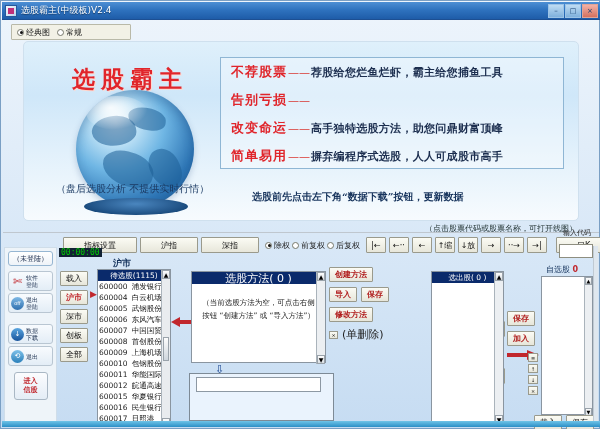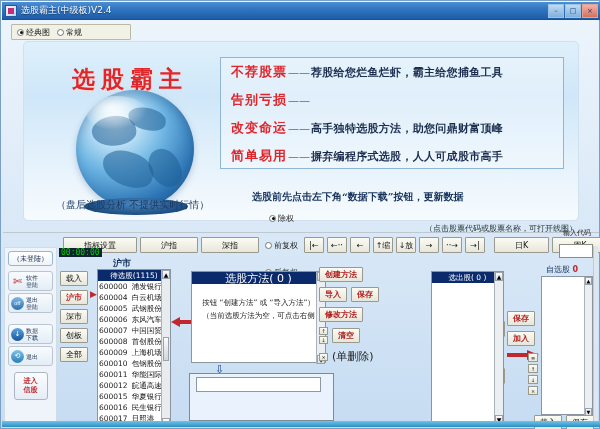--- a/index.html
+++ b/index.html
@@ -105,21 +105,21 @@
   }
   .slogan-row {
     display:flex; align-items:center; height:28px; padding-left:10px; white-space:nowrap;
     font-family:"DejaVu Serif","Liberation Serif",serif;
   }
   .slogan-key { color:#e0252b; font-size:13px; font-weight:bold; letter-spacing:1px; }
   .slogan-dash { color:#d8312c; font-size:11px; margin:0 1px; }
   .slogan-val { color:#1b2d4e; font-size:11px; font-weight:bold; letter-spacing:.3px; }
 
   .banner-foot-left {
-    position:absolute; left:32px; top:156px; font-size:10px; color:#1b3a63;
+    position:absolute; left:32px; top:140px; font-size:10px; color:#1b3a63;
     font-family:"DejaVu Serif","Liberation Serif",serif; white-space:nowrap;
   }
   .banner-foot-right {
     position:absolute; left:228px; top:148px; font-size:10px; color:#16335c;
     font-weight:bold; font-family:"DejaVu Serif","Liberation Serif",serif; white-space:nowrap;
   }
 
   
   .hint-line {
     position:absolute; right:22px; top:222px; font-size:8px; color:#233;
@@ -130,21 +130,21 @@
   .toolbar {
     position:absolute; left:62px; top:235px; height:18px;
     display:flex; align-items:center; gap:3px;
   }
   .tb-btn {
     height:16px; padding:0 20px; font-size:8px; color:#111;
     border:1px solid #9a9a8c; background:linear-gradient(180deg,#fbfbf4,#e7e6da);
     display:flex; align-items:center; white-space:nowrap; border-radius:1px;
   }
   .tb-sep { width:3px; }
-  .tb-radios { display:flex; align-items:center; gap:16px; margin:0 3px;flex-direction:column; }
+  .tb-radios { display:flex; align-items:center; gap:2px; margin:0 3px; }
   .arrow-btn {
     width:20px; height:16px; border:1px solid #9a9a8c;
     background:linear-gradient(180deg,#fbfbf4,#e7e6da);
     display:flex; align-items:center; justify-content:center;
     font-size:8px; color:#111; border-radius:1px;
   }
   .code-box { position:absolute; right:4px; top:228px; width:36px; }
   .code-label { font-size:7px; color:#222; text-align:center; line-height:9px; }
   .code-input {
     width:34px; height:14px; border:1px solid #8e8e80; background:#fff;
@@ -262,21 +262,21 @@
   .input-panel {
     position:absolute; left:188px; top:372px; width:145px; height:48px;
     background:#eaf3fd; border:1px solid #7d8a96;
   }
   .input-panel .inner {
     position:absolute; left:6px; top:3px; width:125px; height:15px;
     background:#fff; border:1px solid #8d98a3;
   }
 
   
-  .mid-col { position:absolute; left:318px; top:266px; width:88px; }
+  .mid-col { position:absolute; left:328px; top:266px; width:88px; }
   .m-btn {
     height:15px; padding:0 5px; border:1px solid #9a9a8c;
     background:linear-gradient(180deg,#fbfbf4,#e7e6da);
     font-size:8px; color:#8b1a1a; display:inline-flex; align-items:center;
     justify-content:center; border-radius:1px; white-space:nowrap;
   }
   .m-btn.red { color:#b01c1c; font-weight:bold; }
   .m-row { display:flex; gap:4px; align-items:center; margin-bottom:5px; }
   .tiny-col { display:flex; flex-direction:column; gap:1px; }
   .tiny-btn {
@@ -583,22 +583,22 @@
       <div class="sl-scroll">
         <div class="sb">▲</div>
         <div class="sl-thumb"></div>
         <div class="sb">▼</div>
       </div>
     </div>
 
     <div class="method-panel">
       <div class="mp-head">选股方法(  0  )</div>
       <div class="mp-body">
+        <div>（当前选股方法为空，可点击右侧</div>
         <div>按钮 “创建方法” 或 “导入方法”）</div>
-        <div>（当前选股方法为空，可点击右侧</div>
       </div>
       <div class="mp-scroll">
         <div class="sb">▲</div>
         <div class="sb">▼</div>
       </div>
     </div>
 
     <div class="down-arrow">⇩</div>
     <div class="input-panel">
       <div class="inner"></div>
@@ -607,27 +607,20 @@
     <div class="mid-col">
       <div class="m-row">
         <div class="m-btn red">创建方法</div>
       </div>
       <div class="m-row">
         <div class="m-btn red">导入</div>
         <div class="m-btn red">保存</div>
       </div>
       <div class="m-row">
         <div class="m-btn red">修改方法</div>
-      </div>
-      <div class="m-row">
-        <div class="tiny-col">
-          <div class="tiny-btn">↑</div>
-          <div class="tiny-btn">↓</div>
-        </div>
-        <div class="m-btn red">清空</div>
       </div>
       <div class="m-row">
         <div class="tiny-btn">×</div>
         <div class="del-label">(单删除)</div>
       </div>
     </div>
 
     <div class="help-btn">?帮助</div>
 
     <div class="step-wrap">

